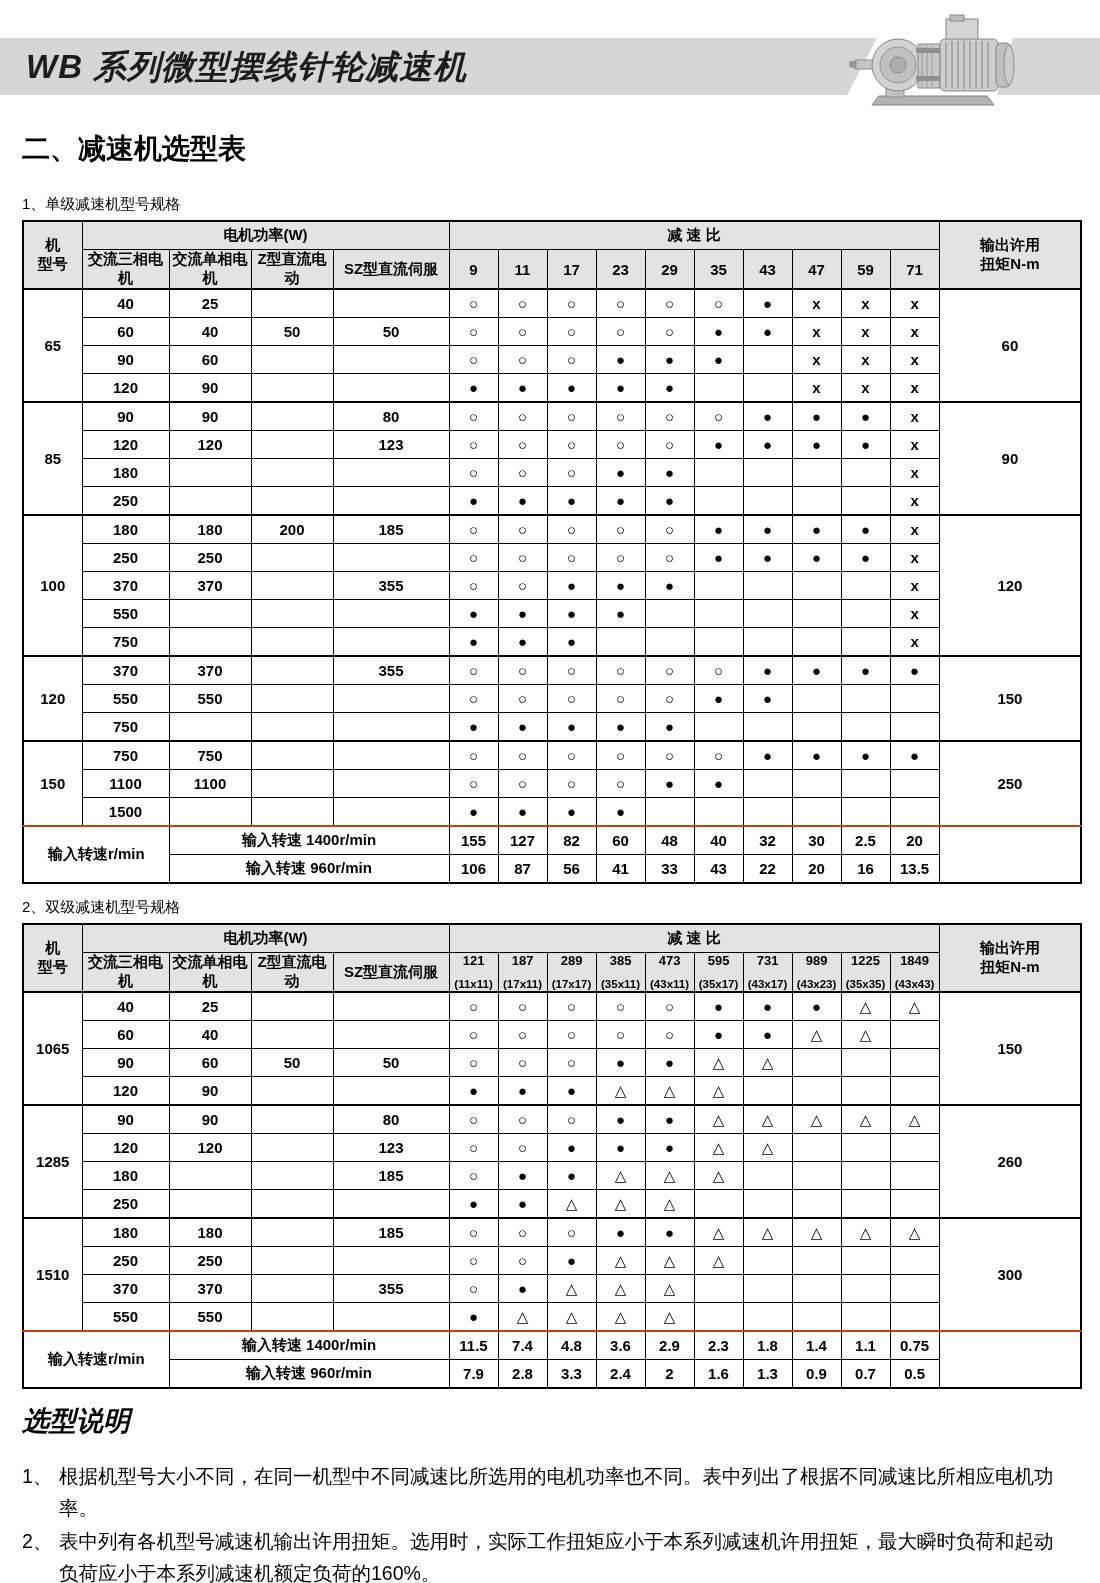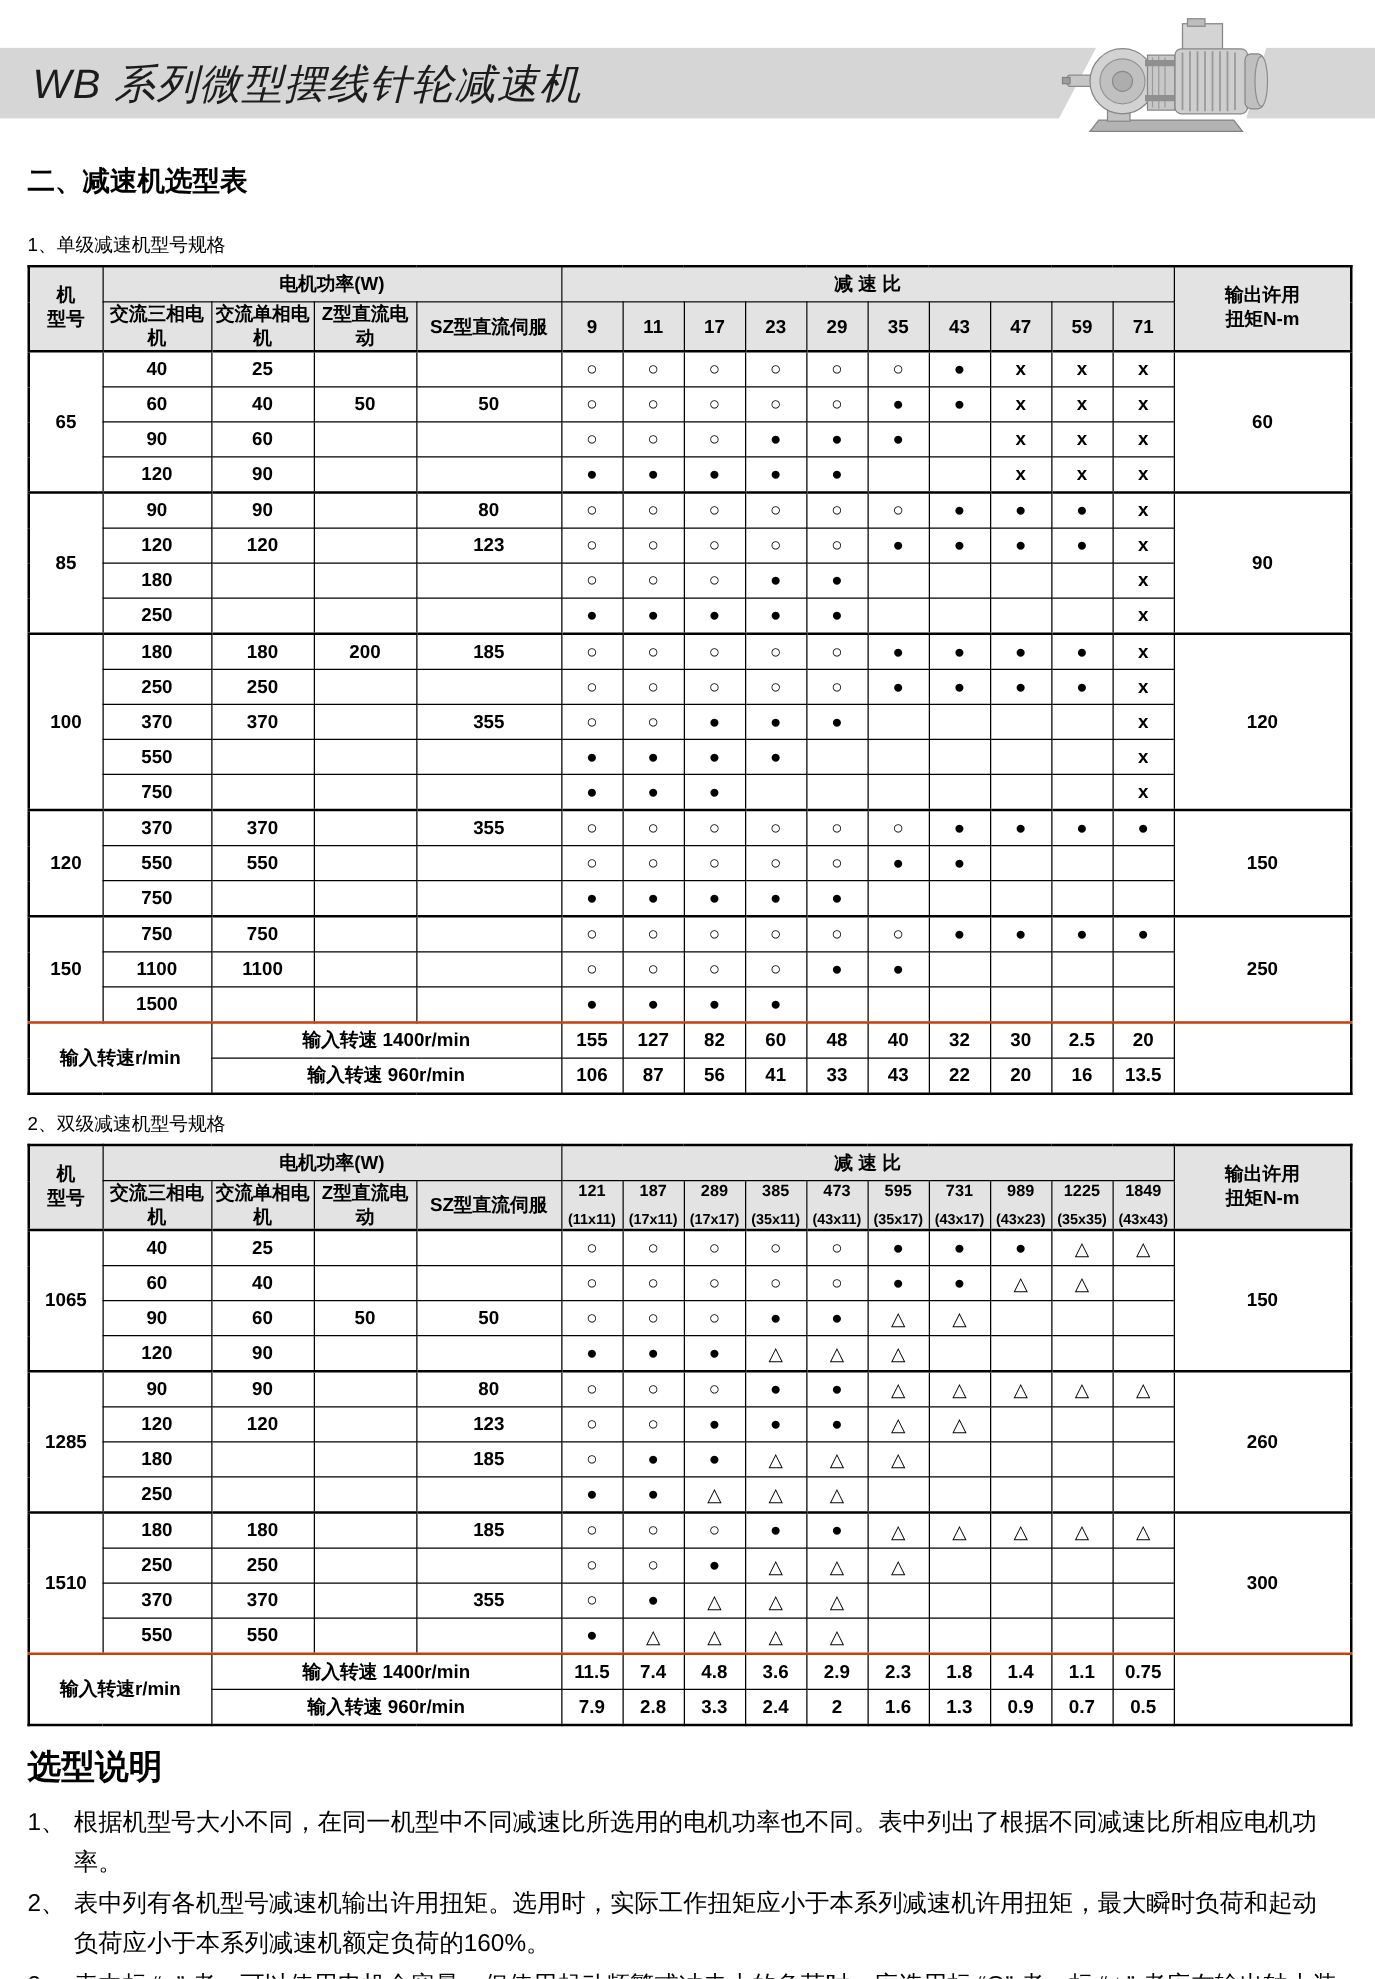--- a/index.html
+++ b/index.html
@@ -4,26 +4,26 @@
 <style>
   html,body{margin:0;padding:0;background:#fff;color:#000;
     font-family:"Liberation Sans","DejaVu Sans",sans-serif;}
   body{width:1100px;height:1583px;position:relative;overflow:hidden;}
 
   
   .banner{position:relative;height:114px;}
   .band{position:absolute;top:38px;height:57px;background:#d6d6d6;}
   .band-left{left:0;width:877px;clip-path:polygon(0 0,100% 0,calc(100% - 30px) 100%,0 100%);}
   .band-right{left:997px;width:103px;clip-path:polygon(16px 0,100% 0,100% 100%,0 100%);}
-  .banner-title{position:absolute;left:26px;top:45px;font-size:33px;font-weight:normal;
+  .banner-title{position:absolute;left:26px;top:45px;font-size:33px;font-weight:bold;
     font-style:italic;letter-spacing:1px;color:#1c1c1c;white-space:nowrap;}
   .product{position:absolute;left:846px;top:12px;width:172px;height:100px;}
 
   
-  .sec-title{margin:16px 0 0 22px;font-size:22px;font-weight:bold;}
+  .sec-title{margin:16px 0 0 22px;font-size:28px;font-weight:bold;}
   .sub-title{margin:27px 0 6px 22px;font-size:15px;font-weight:normal;}
 
   
   table.spec{border-collapse:collapse;table-layout:fixed;width:1058px;margin:0 0 0 22px;
     border:2px solid #000;}
   table.spec th,table.spec td{border:1px solid #000;text-align:center;vertical-align:middle;
     padding:0;overflow:hidden;}
   table.spec thead th{background:#e3e3e3;font-weight:bold;font-size:15px;height:27px;}
   table.spec thead{border-bottom:2px solid #000;}
   table.spec tbody td{height:27px;font-size:15px;font-weight:600;}
@@ -35,21 +35,21 @@
   .ratio2 .b{font-size:11.5px;line-height:1.05;font-weight:bold;margin-top:10px;}
   th.powcol{font-size:13px;}
   td.sym-o{font-size:14px;font-weight:normal;}
   td.sym-f{font-size:13px;}
   td.sym-t{font-size:15px;font-weight:normal;}
   td.sym-x{font-size:15px;font-weight:600;}
   td.speed-label{font-size:15px;}
 
   
   .notes{margin:14px 0 0 22px;width:1050px;}
-  .notes-title{font-size:27px;font-weight:600;margin:6px 0 12px 0;}
+  .notes-title{font-size:27px;font-weight:600;margin:6px 0 22px 0;font-style:italic;}
   .note{font-size:19.5px;line-height:1.62;position:relative;padding-left:37px;margin:0 0 2px 0;}
   .note .num{position:absolute;left:0;top:0;}
 </style>
 </head>
 <body>
 
 <div class="banner">
   <div class="band band-left"></div>
   <div class="band band-right"></div>
   <div class="banner-title">WB 系列微型摆线针轮减速机</div>

